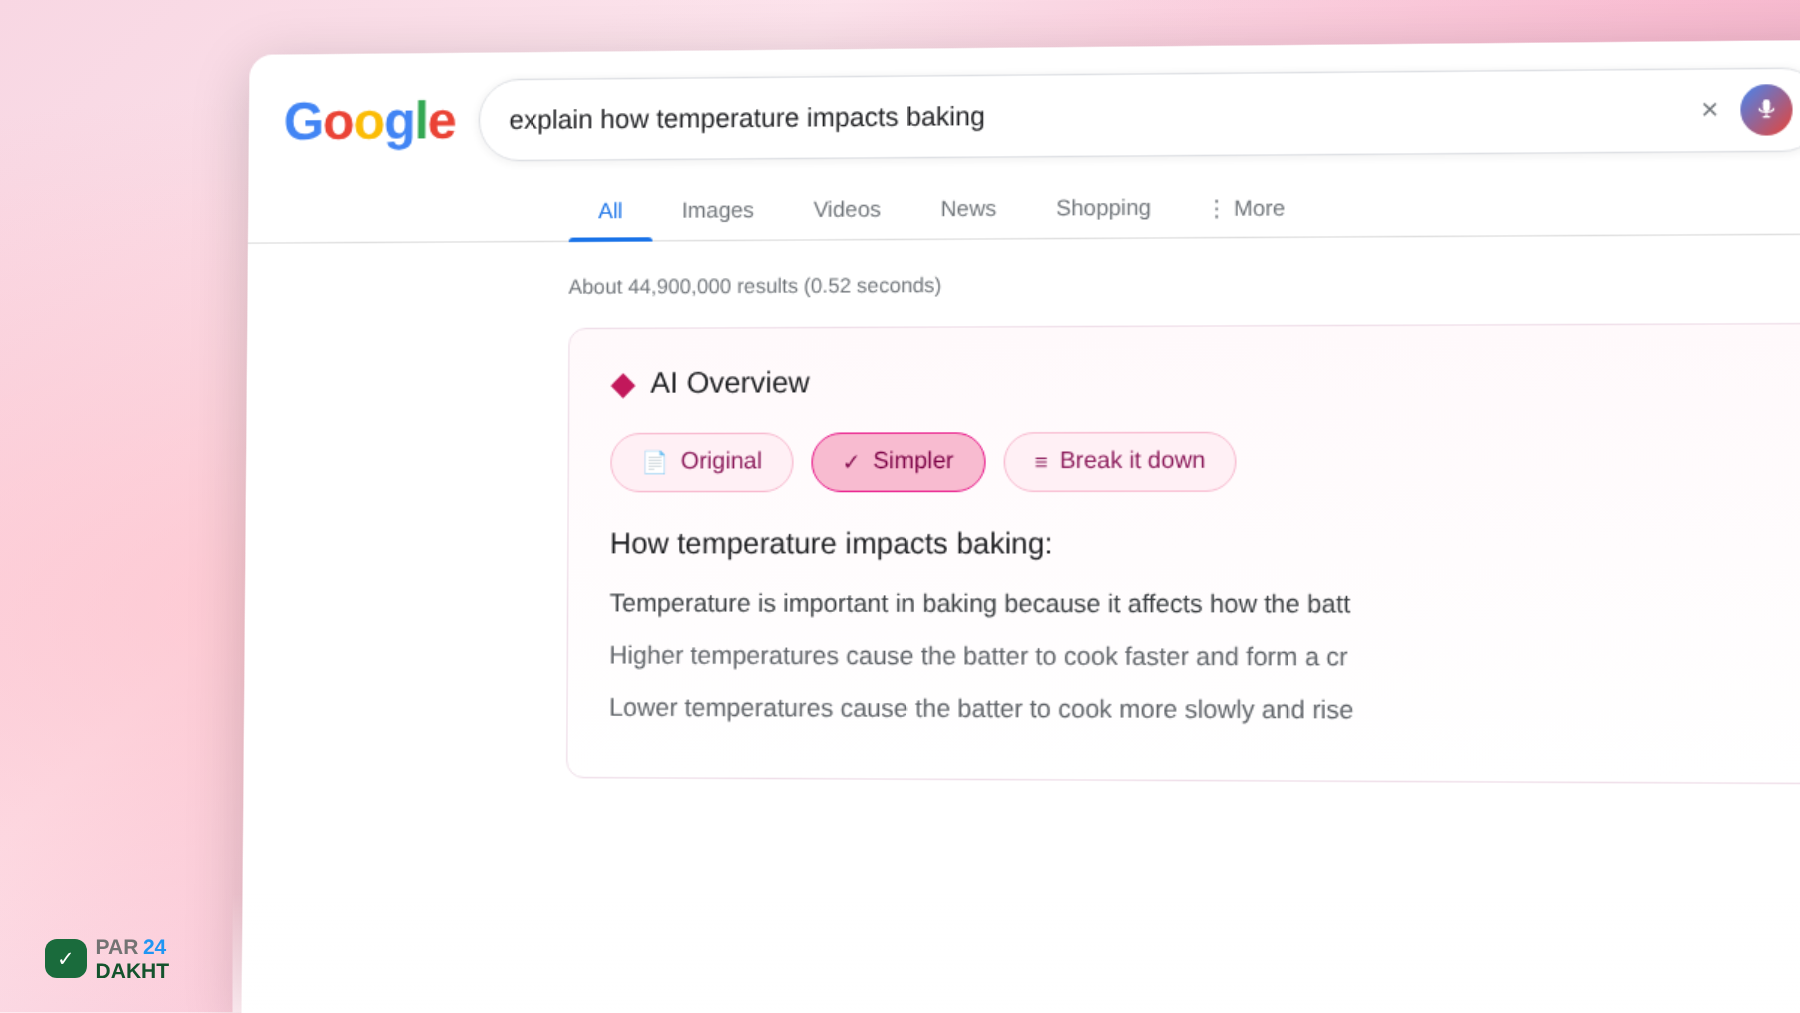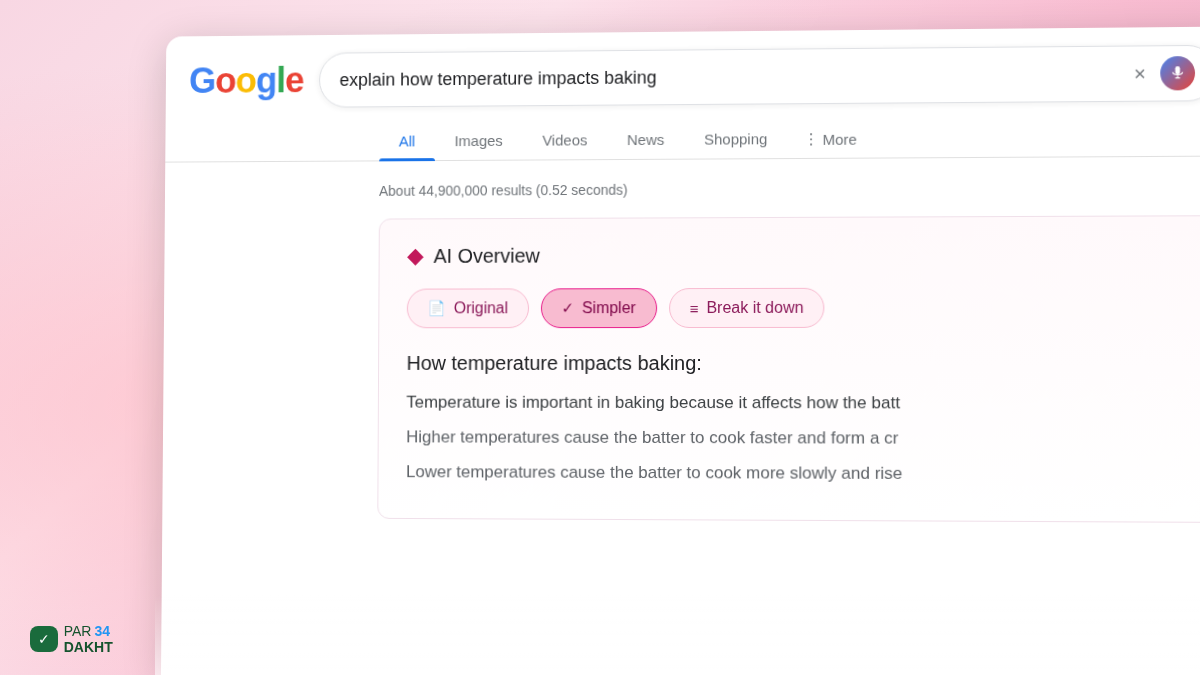--- a/index.html
+++ b/index.html
@@ -337,20 +337,20 @@
   </div>
 
 </div>
 
 <div class="watermark">
   <div class="watermark-box">
     <span class="watermark-check">✓</span>
   </div>
   <div>
     <div style="display:flex; align-items:baseline; gap:3px;">
-      <span style="color:#14532d; font-weight:400; font-size:14px;">PAR</span>
-      <span style="color:#2196F3; font-weight:700; font-size:14px;">34</span>
+      <span style="color:#737373; font-weight:700; font-size:14px;">PAR</span>
+      <span style="color:#2196F3; font-weight:700; font-size:14px;">24</span>
     </div>
     <div style="color:#14532d; font-weight:700; font-size:14px;">DAKHT</div>
   </div>
 </div>
 
 <div class="overflow-fade"></div>
 
 </body></html>

